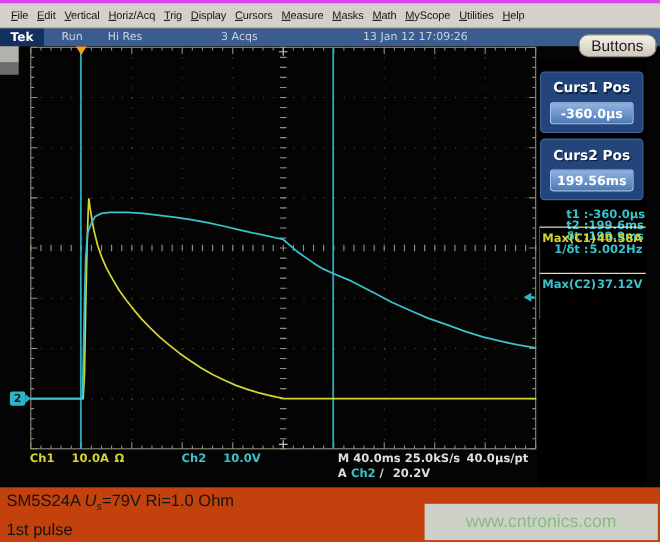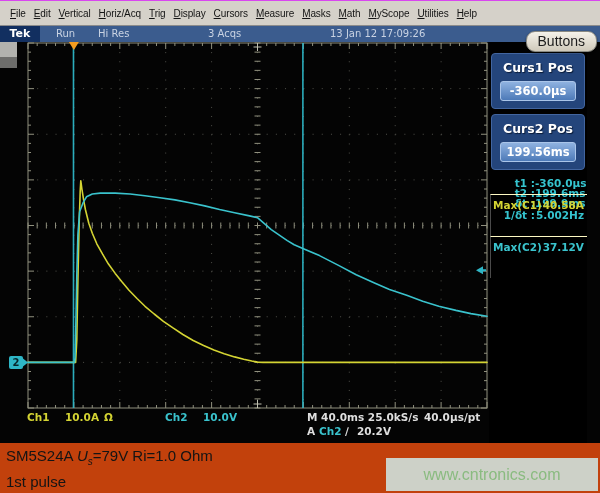--- a/index.html
+++ b/index.html
@@ -1,46 +1,46 @@
 <!DOCTYPE html>
 <html><head>
 <meta charset="utf-8">
 <style>
   html,body{margin:0;padding:0;background:#222;}
   .app{position:relative;width:600px;height:493px;overflow:hidden;background:#000;
        font-family:"DejaVu Sans",sans-serif;}
   
   .menubar{position:absolute;left:0;top:0;width:600px;height:26px;background:#d5d1c9;
-           border-top:1px solid #d946ef;border-bottom:1px solid #8b8b8b;box-sizing:border-box;
+           border-top:3px solid #d946ef;border-bottom:1px solid #8b8b8b;box-sizing:border-box;
            display:flex;align-items:center;padding-left:6px;
            font-family:"Liberation Sans",sans-serif;font-size:10px;color:#141414;}
   .menu-item{display:inline-block;padding:3px 4px;letter-spacing:-0.1px;cursor:default;}
   .menu-item::first-letter{text-decoration:underline;}
   
   .statusbar{position:absolute;left:0;top:26px;width:600px;height:20px;background:#3b5c8e;}
   .statusbar span{position:absolute;top:0;line-height:16px;font-size:10px;color:#c9d3e3;}
   .tek-logo{left:0;width:40px;background:#122f60;color:#fff !important;font-weight:bold;
             font-size:11px !important;text-align:center;}
   .st-run{left:56px;}
   .st-mode{left:98px;}
-  .st-acqs{left:208px;}
+  .st-acqs{left:201px;}
   .st-date{left:330px;}
   .buttons-pill{position:absolute;top:31px;right:3px;z-index:9;
       background:linear-gradient(#f5f2ea,#cfc9ba);border:1px solid #8a8a82;border-radius:9px;
       font-family:"Liberation Sans",sans-serif;font-size:14px;color:#1c1c1c;
       padding:1px 11px 2px;box-shadow:0 1px 2px rgba(0,0,0,.6);}
   
   .screen{position:absolute;left:0;top:42px;width:600px;height:401px;background:#040404;}
   #scope{position:absolute;left:0;top:0;}
   .artifact-a{position:absolute;left:0;top:0;width:17px;height:15px;background:#b2b2ae;}
   .artifact-b{position:absolute;left:0;top:15px;width:17px;height:11px;background:#6d6d6b;}
   .ro{position:absolute;font-size:10.5px;font-weight:700;white-space:nowrap;}
   .yel{color:#d4d433;} .cya{color:#3ac3cd;} .whi{color:#dedede;}
   
-  .panel{position:absolute;left:489px;top:0;width:98px;height:401px;background:#000;}
+  .panel{position:absolute;left:489px;top:12px;width:98px;height:401px;background:#000;}
   .ctl-group{margin:11px 2px 0 2px;background:#24457b;border:1px solid #42659f;
              border-radius:4px;padding:6px 3px 7px;}
   .ctl-group + .ctl-group{margin-top:5px;}
   .ctl-title{color:#fff;font-weight:bold;font-size:12.5px;text-align:center;margin-bottom:6px;
              text-shadow:1px 1px 1px #0a1b38;}
   .ctl-value{background:linear-gradient(#8fb2e0,#4d7ab8);border:1px solid #aac5e9;
              border-radius:3px;color:#fff;font-weight:bold;font-size:11.5px;text-align:center;
              padding:2px 0;margin:0 5px;}
   .cursor-readout{margin-top:9px;font-size:10.5px;font-weight:700;color:#35c4cf;}
   .ro-row{display:flex;line-height:9.8px;}

